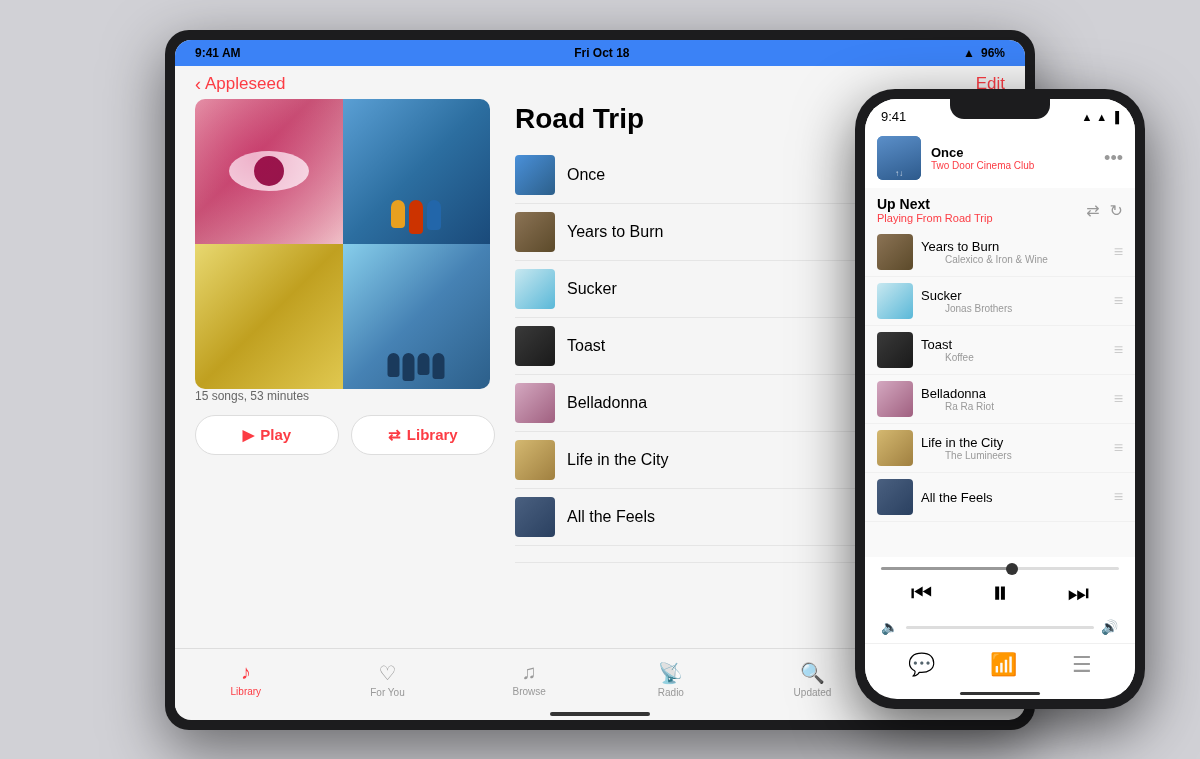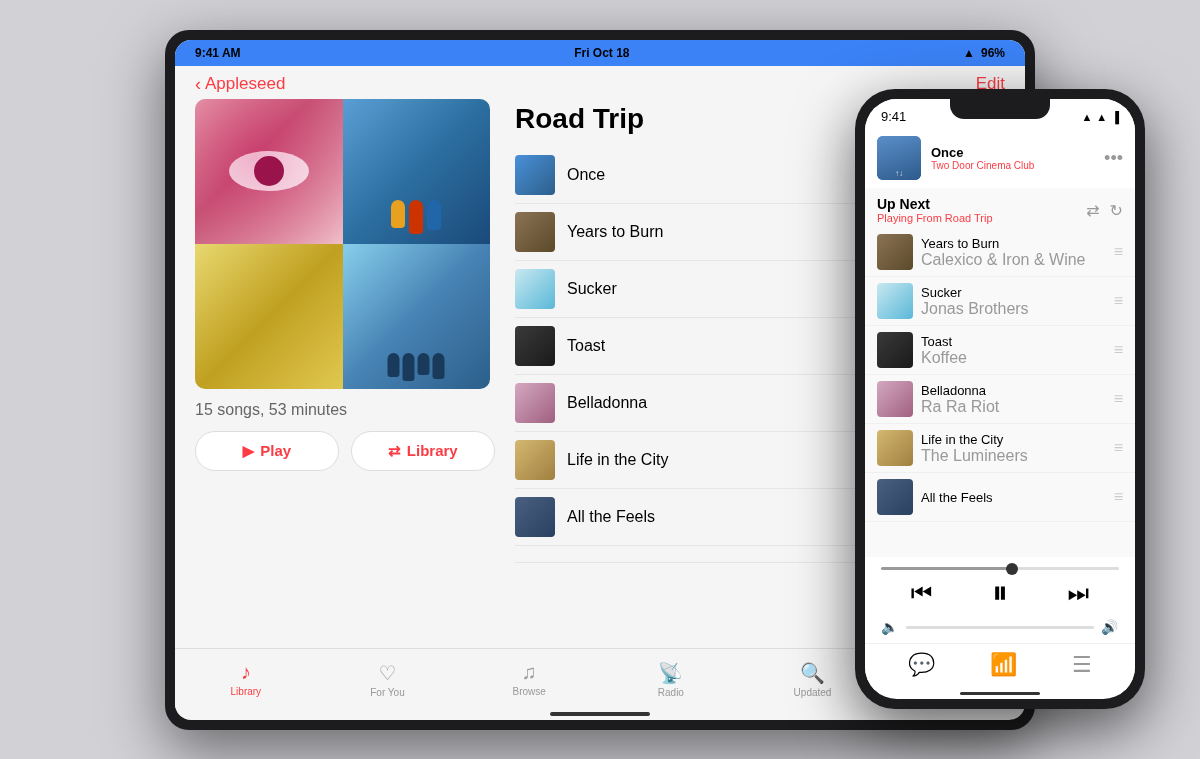--- a/index.html
+++ b/index.html
@@ -131,22 +131,21 @@
     }
     .band-fig {
       width: 14px;
       height: 30px;
       border-radius: 7px 7px 4px 4px;
     }
     .album-art-3 { background: linear-gradient(135deg, #e8d870 0%, #c0a020 50%, #e0c850 100%); position: relative; }
     .album-art-4 { background: linear-gradient(135deg, #87CEEB 0%, #4682B4 50%, #2c5f8a 100%); position: relative; }
 
     .playlist-info {
-      margin-top: 12px;
-      font-size: 16px;
+      font-size: 12px;
       color: #666;
     }
     .playlist-actions {
       display: flex;
       gap: 12px;
       margin-top: 12px;
     }
     .action-btn {
       flex: 1;
       padding: 10px;
@@ -354,21 +353,21 @@
       border-bottom: 1px solid #f0f0f0;
     }
     .queue-thumb {
       width: 36px;
       height: 36px;
       border-radius: 4px;
       flex-shrink: 0;
     }
     .queue-info { flex: 1; }
     .queue-song { font-size: 13px; color: #000; font-weight: 500; }
-    .queue-artist { font-size: 16px; color: #999; }
+    .queue-artist { font-size: 10px; color: #999; margin-left: 24px; }
     .queue-drag { color: #ccc; font-size: 16px; }
 
     
     .playback-controls {
       background: #fff;
       padding: 10px 16px 8px;
     }
     .playback-buttons {
       display: flex;
       justify-content: space-around;

